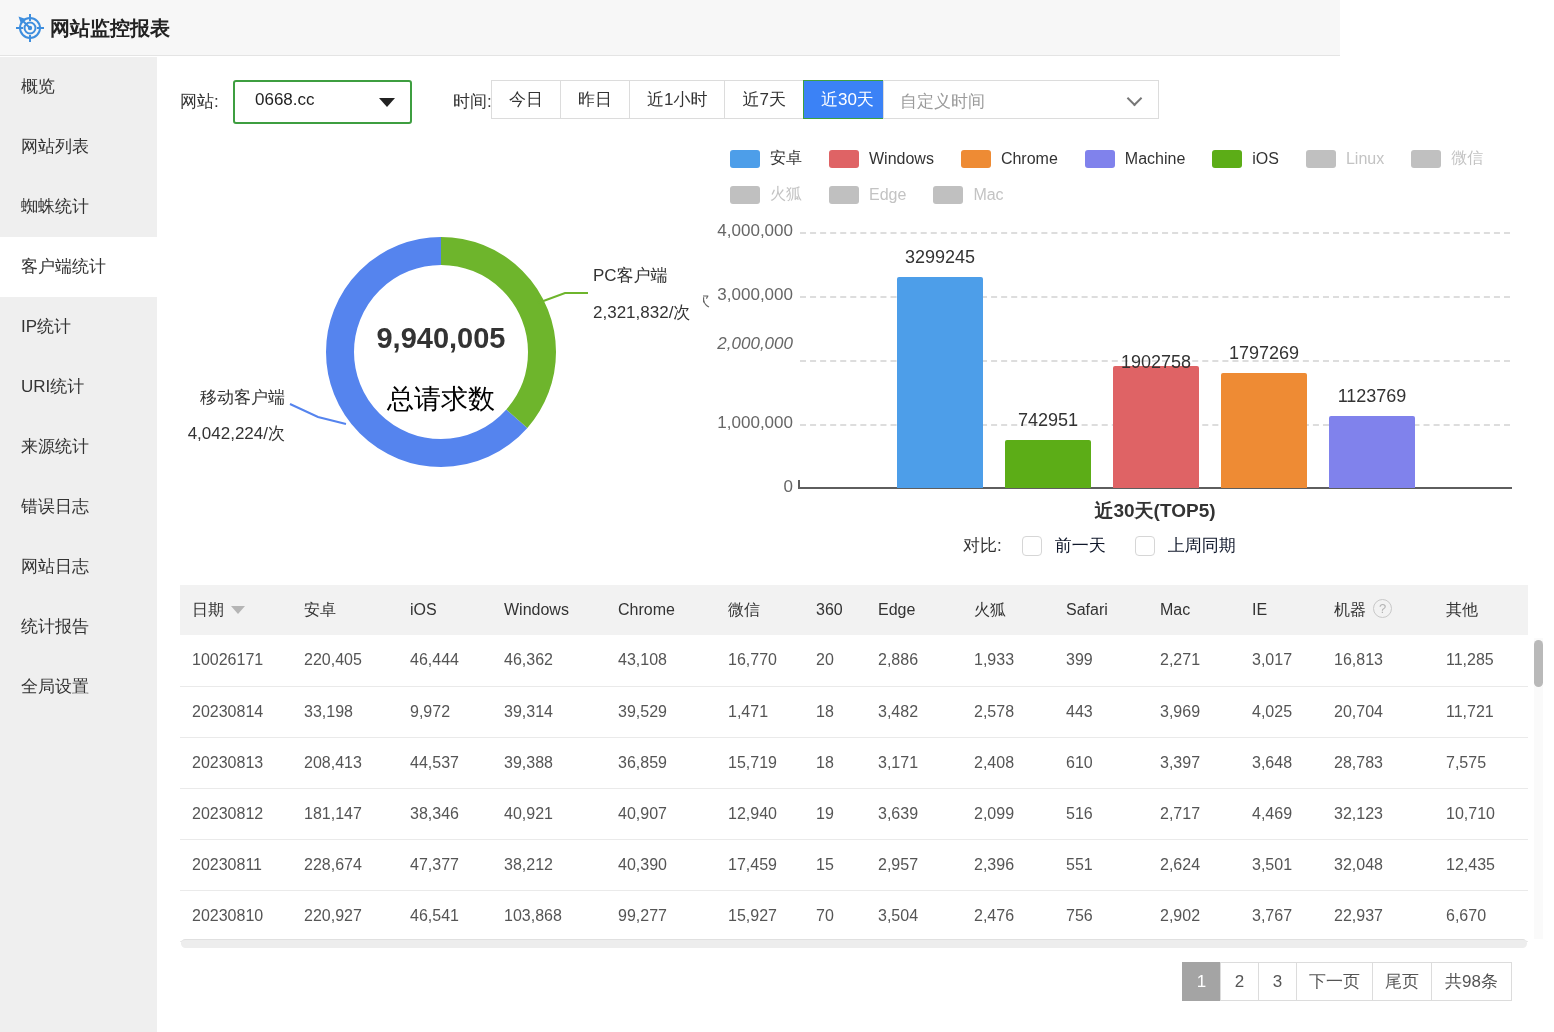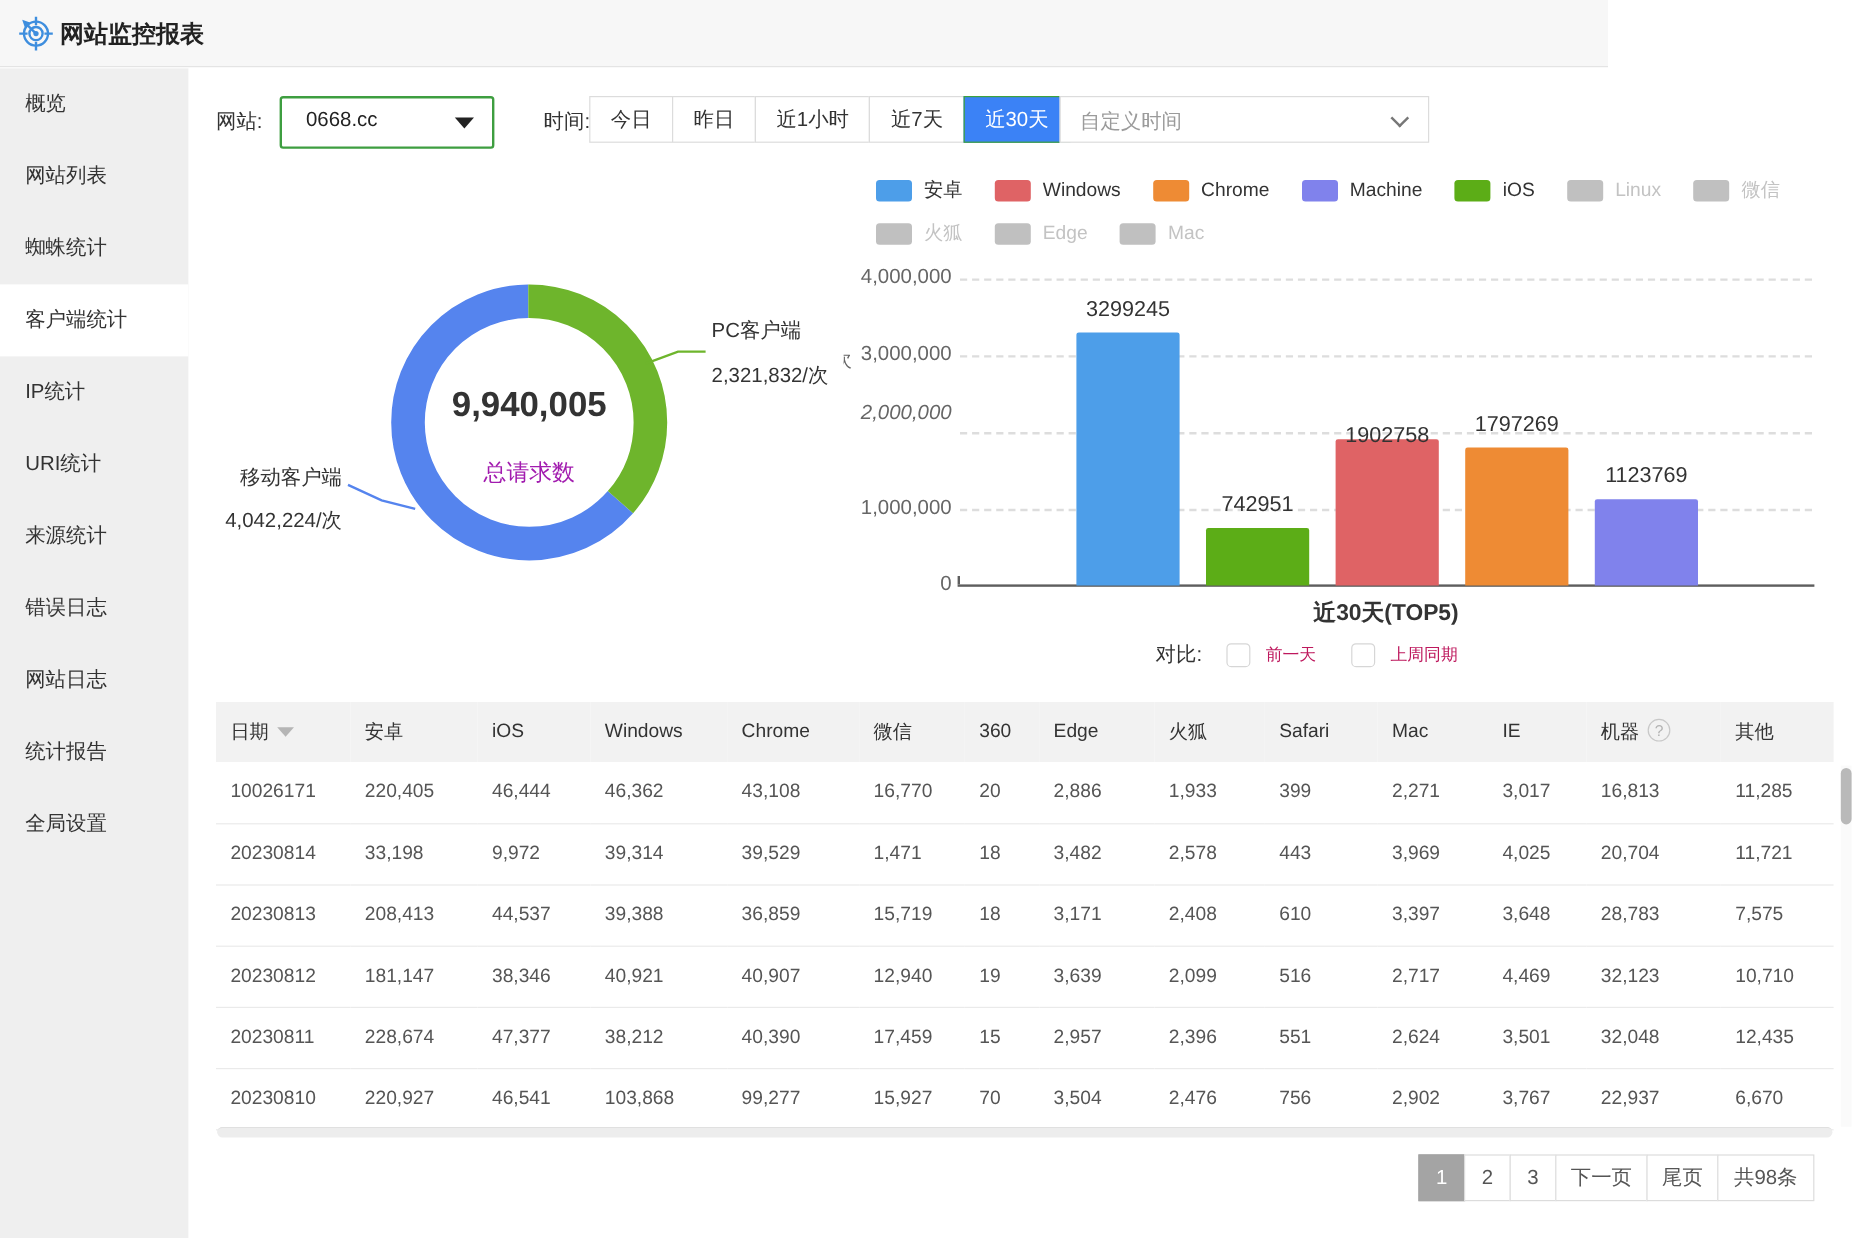--- a/index.html
+++ b/index.html
@@ -17,28 +17,28 @@
   .side-item.active { background:#fff; }
 
   
   .flabel { position:absolute; font-size:17px; color:#333; }
   .site-select { position:absolute; left:233px; top:80px; width:179px; height:44px; background:#fff; border:2px solid #3E9E40; border-radius:3px; cursor:pointer; }
   .site-select .val { position:absolute; left:20px; top:8px; font-size:17px; color:#222; }
   .caret-down { position:absolute; right:15px; top:16px; width:0; height:0; border-left:8px solid transparent; border-right:8px solid transparent; border-top:9px solid #222; }
   .time-group { position:absolute; left:492px; top:80px; display:flex; }
   .tbtn { height:39px; line-height:37px; padding:0 17px; background:#fff; border:1px solid #dcdcdc; margin-left:-1px; font-size:17px; color:#333; cursor:pointer; font-family:inherit; }
   .tbtn.active { background:#3b82f6; border-color:#3EA13E; color:#fff; }
-  .custom-time { position:absolute; left:883px; top:80px; width:308px; height:39px; background:#fff; border:1px solid #dcdcdc; cursor:pointer; }
+  .custom-time { position:absolute; left:883px; top:80px; width:276px; height:39px; background:#fff; border:1px solid #dcdcdc; cursor:pointer; }
   .custom-time .ph { position:absolute; left:16px; top:9px; font-size:17px; color:#9b9b9b; }
   .chevron { position:absolute; right:18px; top:12px; width:11px; height:11px; border-left:2px solid #777; border-bottom:2px solid #777; transform:rotate(-45deg); }
 
   
   .donut-svg { position:absolute; left:150px; top:220px; }
   .donut-total { position:absolute; left:341px; top:322px; width:200px; text-align:center; font-size:29px; font-weight:700; color:#333; }
-  .donut-sub  { position:absolute; left:341px; top:381px; width:200px; text-align:center; font-size:19px; color:#a21caf; }
+  .donut-sub  { position:absolute; left:341px; top:381px; width:200px; text-align:center; font-size:27px; color:#000000; }
   .pie-lab { position:absolute; font-size:17px; color:#333; }
   .lab-right-1 { left:593px; top:264px; }
   .lab-right-2 { left:593px; top:301px; }
   .lab-left-1  { left:150px; top:386px; width:135px; text-align:right; }
   .lab-left-2  { left:148px; top:422px; width:137px; text-align:right; }
 
   
   .barchart { position:absolute; left:703px; top:140px; width:840px; height:428px; overflow:hidden; }
   .legend-row { position:absolute; left:27px; display:flex; gap:27px; }
   #legend-row0 { top:8px; }
@@ -52,21 +52,21 @@
   .axis { position:absolute; left:95px; top:347px; width:714px; height:2px; background:#5e5e5e; }
   .axis-tick { position:absolute; left:95px; top:340px; width:2px; height:7px; background:#5e5e5e; }
   .bar { position:absolute; width:86px; border-radius:2px 2px 0 0; cursor:pointer; }
   .bar-label { position:absolute; width:140px; text-align:center; font-size:18px; color:#333; }
   .xtitle { position:absolute; left:97px; top:358px; width:710px; text-align:center; font-size:19px; font-weight:700; color:#333; }
 
   
   .compare { position:absolute; left:963px; top:534px; display:flex; align-items:center; }
   .cmp-title { font-size:17px; color:#333; margin-right:20px; }
   .checkbox { width:20px; height:20px; background:#fff; border:1px solid #d6d6d6; border-radius:4px; margin-right:13px; cursor:pointer; flex:none; }
-  .cmp-label { font-size:14px; color:#be185d; margin-right:29px; }
+  .cmp-label { font-size:17px; color:#0f172a; margin-right:29px; }
 
   
   .data-table { position:absolute; left:180px; top:585px; width:1348px; border-collapse:collapse; table-layout:fixed; }
   .data-table th { height:50px; background:#f2f2f2; font-weight:400; font-size:16px; color:#333; text-align:left; padding-left:12px; white-space:nowrap; }
   .data-table td { height:51px; font-size:16px; color:#555; text-align:left; padding-left:12px; border-bottom:1px solid #eaeaea; background:#fff; white-space:nowrap; }
   .sort-caret { display:inline-block; margin-left:7px; width:0; height:0; border-left:7px solid transparent; border-right:7px solid transparent; border-top:8px solid #b5b5b5; vertical-align:1px; cursor:pointer; }
   .help { display:inline-block; margin-left:7px; width:19px; height:19px; border:1px solid #c8c8c8; border-radius:50%; font-size:13px; line-height:17px; text-align:center; color:#b3b3b3; cursor:pointer; vertical-align:2px; }
 
   .vscroll-track { position:absolute; left:1534px; top:638px; width:9px; height:301px; background:#fafafa; }
   .vscroll-thumb { position:absolute; left:1534px; top:640px; width:9px; height:47px; background:#b9b9b9; border-radius:5px; cursor:grab; }

